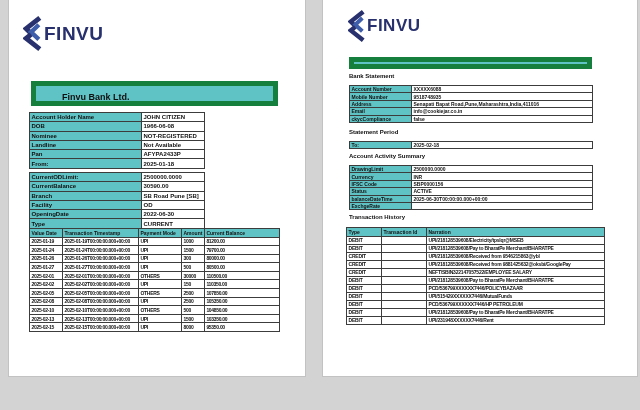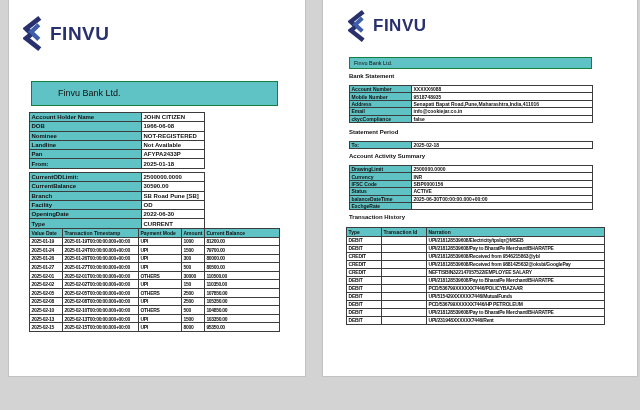--- a/index.html
+++ b/index.html
@@ -11,31 +11,31 @@
     color:#111;
   }
   .page{
     position:absolute;top:0;background:#fff;
     border:1px solid #c2c2c2;border-top:none;
     box-sizing:border-box;
   }
   #page-left{left:8px;width:298px;height:377px;}
   #page-right{left:322px;width:316px;height:377px;}
 
-  .logo{position:absolute;display:flex;align-items:center;gap:7px;}
+  .logo{position:absolute;display:flex;align-items:center;gap:1px;}
   #page-left .logo{left:14px;top:16px;}
   #page-right .logo{left:25px;top:10px;}
   .logo-text{font-weight:bold;color:var(--navy,#28316e);letter-spacing:.5px;}
   #page-left .logo-text{font-size:19px;}
   #page-right .logo-text{font-size:17px;}
 
   .bank-bar{
     position:absolute;background:var(--teal,#5fc3c5);
-    border:1px solid #15803d;box-sizing:border-box;
-    font-weight:normal;color:#101010;white-space:nowrap;overflow:hidden;
+    border:5px solid #15803d;box-sizing:border-box;
+    font-weight:bold;color:#101010;white-space:nowrap;overflow:hidden;
   }
   #page-left .bank-bar{left:22px;top:81px;width:247px;height:25px;line-height:23px;padding-left:26px;font-size:9px;}
   #page-right .bank-bar{left:26px;top:57px;width:243px;height:12px;line-height:10px;padding-left:4px;font-size:5.5px;}
 
   table{border-collapse:collapse;position:absolute;table-layout:fixed;}
   td,th{
     border:0.6px solid #3c3c3c;
     font-weight:bold;white-space:nowrap;overflow:hidden;
     padding:0 1.5px;text-align:left;vertical-align:middle;
     box-sizing:border-box;

